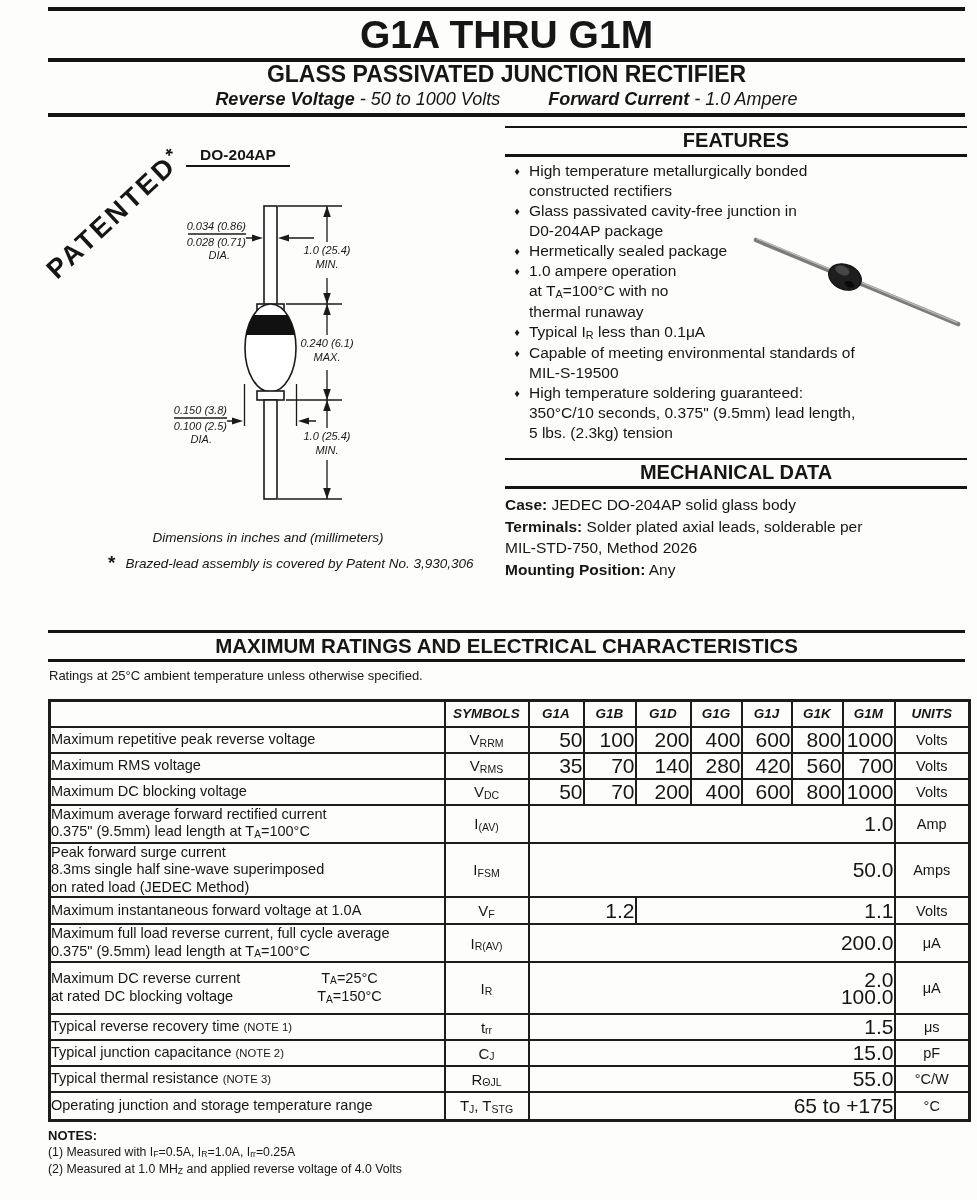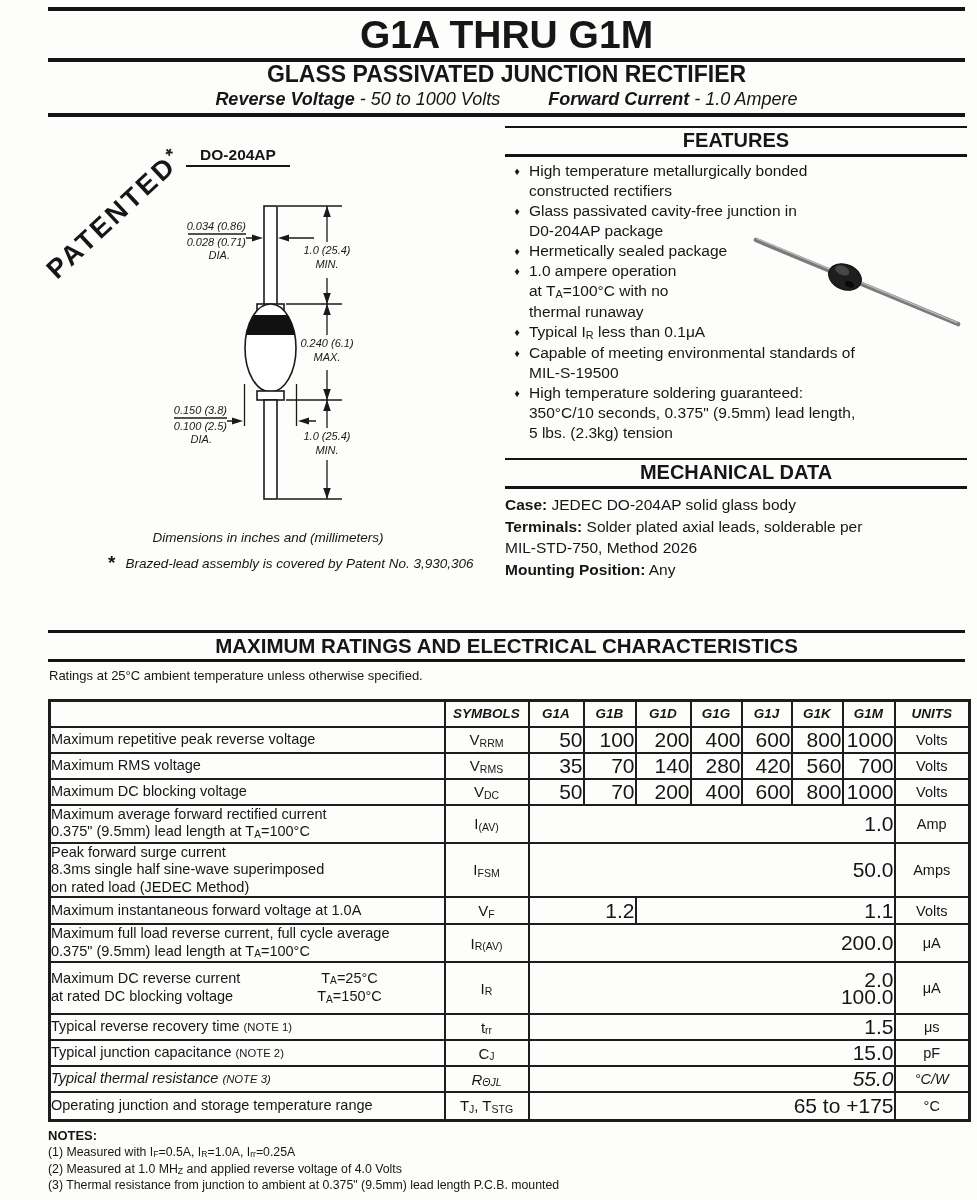--- a/index.html
+++ b/index.html
@@ -425,21 +425,21 @@
         <tr style="height: 26px;">
           <td class="td-desc">
             <div><span>Typical junction capacitance </span><span class="sm">(NOTE 2)</span></div>
           </td>
           <td class="td-sym"><span>C</span><span class="sb">J</span></td>
           <td class="td-val" colspan="7">
             <div>15.0</div>
           </td>
           <td class="td-unit">pF</td>
         </tr>
-        <tr style="height: 26px; font-style: italic;">
+        <tr style="height: 26px;">
           <td class="td-desc">
             <div><span>Typical thermal resistance </span><span class="sm">(NOTE 3)</span></div>
           </td>
           <td class="td-sym"><span>R</span><span class="sb">ΘJL</span></td>
           <td class="td-val" colspan="7">
             <div>55.0</div>
           </td>
           <td class="td-unit">°C/W</td>
         </tr>
         <tr style="height: 28px;">
@@ -453,17 +453,16 @@
           <td class="td-unit">°C</td>
         </tr>
       </tbody>
   </table>
 
   <div class="notes">
     <div class="notes-title">NOTES:</div>
     <div>
         <div class="note-line"><span>(1) Measured with I</span><span class="sb">F</span><span>=0.5A, I</span><span class="sb">R</span><span>=1.0A, I</span><span class="sb">rr</span><span>=0.25A</span></div>
         <div class="note-line"><span>(2) Measured at 1.0 MH</span><span class="sb">Z</span><span> and applied reverse voltage of 4.0 Volts</span></div>
-        <div class="note-line"><span>(3) Thermal resistance from junction to ambient at 0.375" (9.5mm) lead length P.C.B. mounted</span></div>
       </div>
   </div>
 
 </div>
 
 </body></html>

